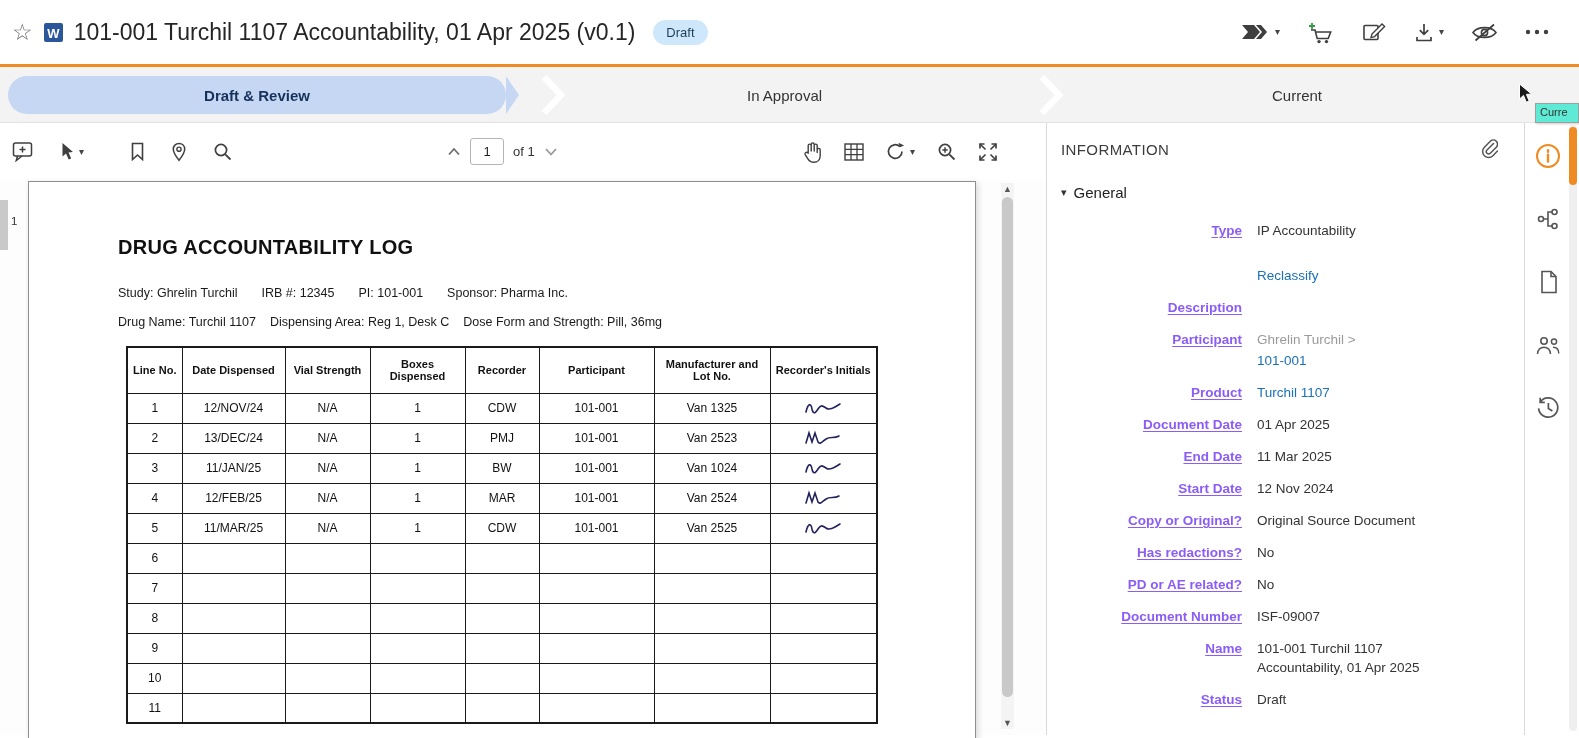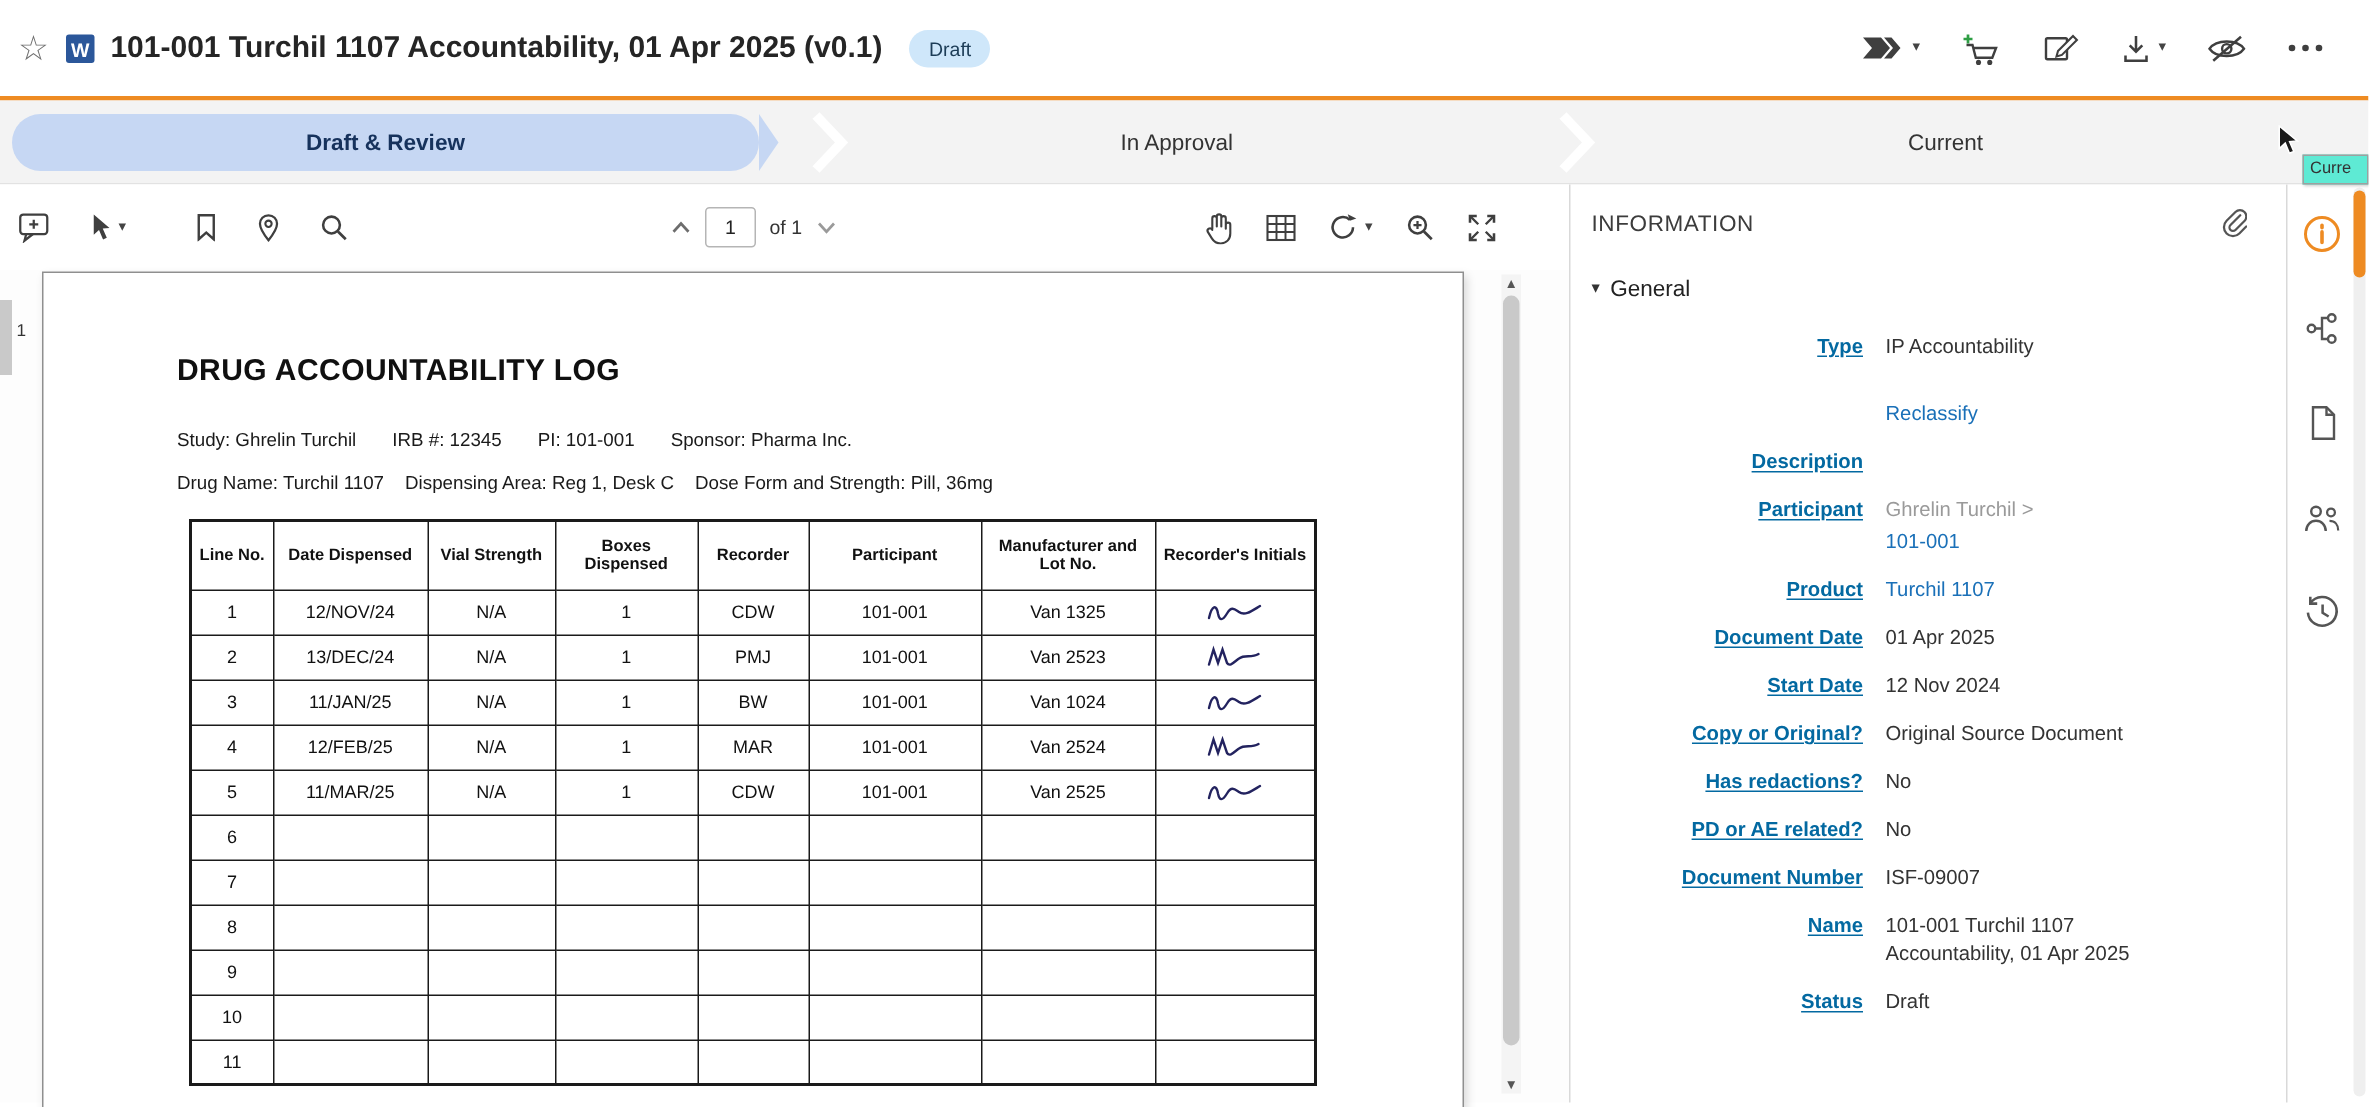--- a/index.html
+++ b/index.html
@@ -4,21 +4,21 @@
 <style>
 *{box-sizing:border-box;margin:0;padding:0}
 html,body{width:1579px;height:738px;overflow:hidden}
 body{font-family:"Liberation Sans",sans-serif;background:#fff;color:#333;position:relative;font-size:13px}
 svg{display:block}
 
 
 .app-header{height:67px;display:flex;align-items:center;padding:0 30px 0 12px;border-bottom:3px solid #ee8b22;background:#fff}
 .star{font-size:23px;color:#6f6f6f;line-height:1;cursor:pointer}
 .docicon{margin-left:10px}
-.htitle{margin-left:10px;font-size:20px;font-weight:bold;color:#252525;white-space:nowrap}
+.htitle{margin-left:10px;font-size:23px;font-weight:normal;color:#252525;white-space:nowrap}
 .badge{margin-left:18px;background:#cfe7fa;color:#1d3d57;font-size:13px;padding:5px 13px;border-radius:14px;white-space:nowrap}
 .hspacer{flex:1}
 .hactions{display:flex;align-items:center;gap:27px}
 .iconbtn{display:flex;align-items:center;gap:5px;cursor:pointer}
 .caret{font-size:10px;color:#444;line-height:1}
 
 
 .lifecycle{height:56px;background:#f3f3f3;position:relative;border-bottom:1px solid #e2e2e2}
 .stage-pill{position:absolute;left:8px;top:9px;width:498px;height:38px;background:#c6d7f3;border-radius:19px;display:flex;align-items:center;justify-content:center;font-weight:bold;font-size:15px;color:#16325c}
 .stage-pill::after{content:"";position:absolute;right:-13px;top:0;border-top:19px solid transparent;border-bottom:19px solid transparent;border-left:13px solid #c6d7f3}
@@ -59,21 +59,21 @@
 .varrow.up{top:1px}.varrow.down{bottom:1px}
 
 
 .info{width:478px;border-left:1px solid #d9d9d9;padding:18px 10px 0 14px;position:relative;overflow:hidden;background:#fff}
 .info-title{font-size:15px;color:#3c3c3c;letter-spacing:.4px}
 .clip{position:absolute;right:26px;top:16px;cursor:pointer}
 .general{margin-top:26px;display:flex;align-items:center;gap:7px;font-size:15px;color:#222;cursor:pointer}
 .tri{font-size:11px;color:#333;line-height:1}
 .fields{margin-top:20px}
 .frow{display:flex;margin-bottom:13px;font-size:13.5px;line-height:19px}
-.flabel{width:196px;min-width:196px;text-align:right;font-weight:bold;color:#0369a1;padding-right:15px;text-decoration:underline;text-underline-offset:2px}
+.flabel{width:196px;min-width:196px;text-align:right;font-weight:bold;color:#8b5cf6;padding-right:15px;text-decoration:underline;text-underline-offset:2px}
 .fval{color:#333}
 a.link{color:#1a70b8;text-decoration:none;cursor:pointer;display:inline-block}
 .sub{margin-top:26px}
 .sub2{margin-top:2px}
 .muted{color:#9a9a9a}
 .gap-top{}
 .name-val{max-width:200px}
 
 
 .rail{width:55px;border-left:1px solid #d9d9d9;position:relative;padding-top:19px;background:#fff}
@@ -459,20 +459,24 @@
         <div class="fval">
           <a class="link">Turchil 1107</a>
         </div>
       </div>
 
       <div class="frow">
         <div class="flabel">Document Date</div>
         <div class="fval">01 Apr 2025</div>
       </div>
 
+      <div class="frow">
+        <div class="flabel">End Date</div>
+        <div class="fval">11 Mar 2025</div>
+      </div>
 
       <div class="frow">
         <div class="flabel">Start Date</div>
         <div class="fval">12 Nov 2024</div>
       </div>
 
       <div class="frow">
         <div class="flabel">Copy or Original?</div>
         <div class="fval">Original Source Document</div>
       </div>

